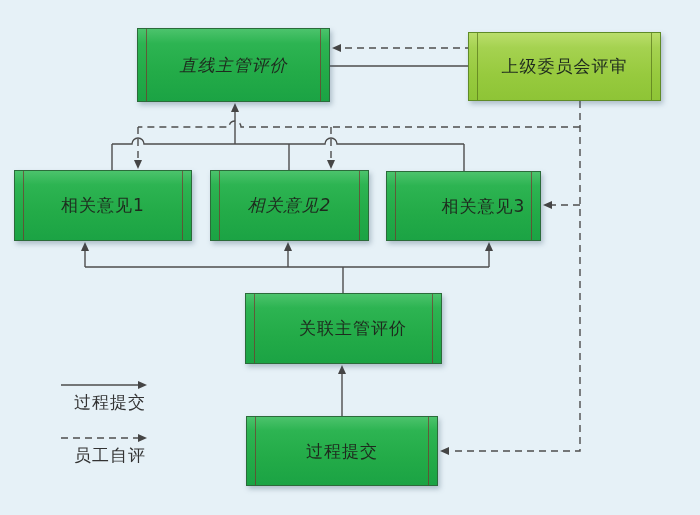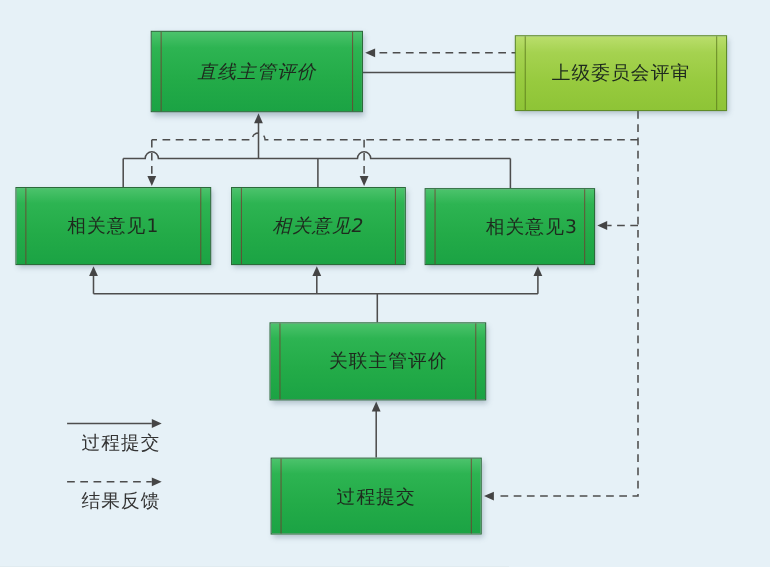--- a/index.html
+++ b/index.html
@@ -118,15 +118,15 @@
 
   <div class="node" style="left:245px;top:293px;width:197px;height:71px;padding-left:19px;">
     <span class="node-label">关联主管评价</span>
   </div>
 
   <div class="node" style="left:246px;top:416px;width:192px;height:70px;">
     <span class="node-label">过程提交</span>
   </div>
 
   <div class="legend-label" style="left:74px;top:391px;">过程提交</div>
-  <div class="legend-label" style="left:74px;top:444px;">结果反馈</div>
+  <div class="legend-label" style="left:74px;top:444px;">员工自评</div>
 
 </div>
 
 </body></html>

